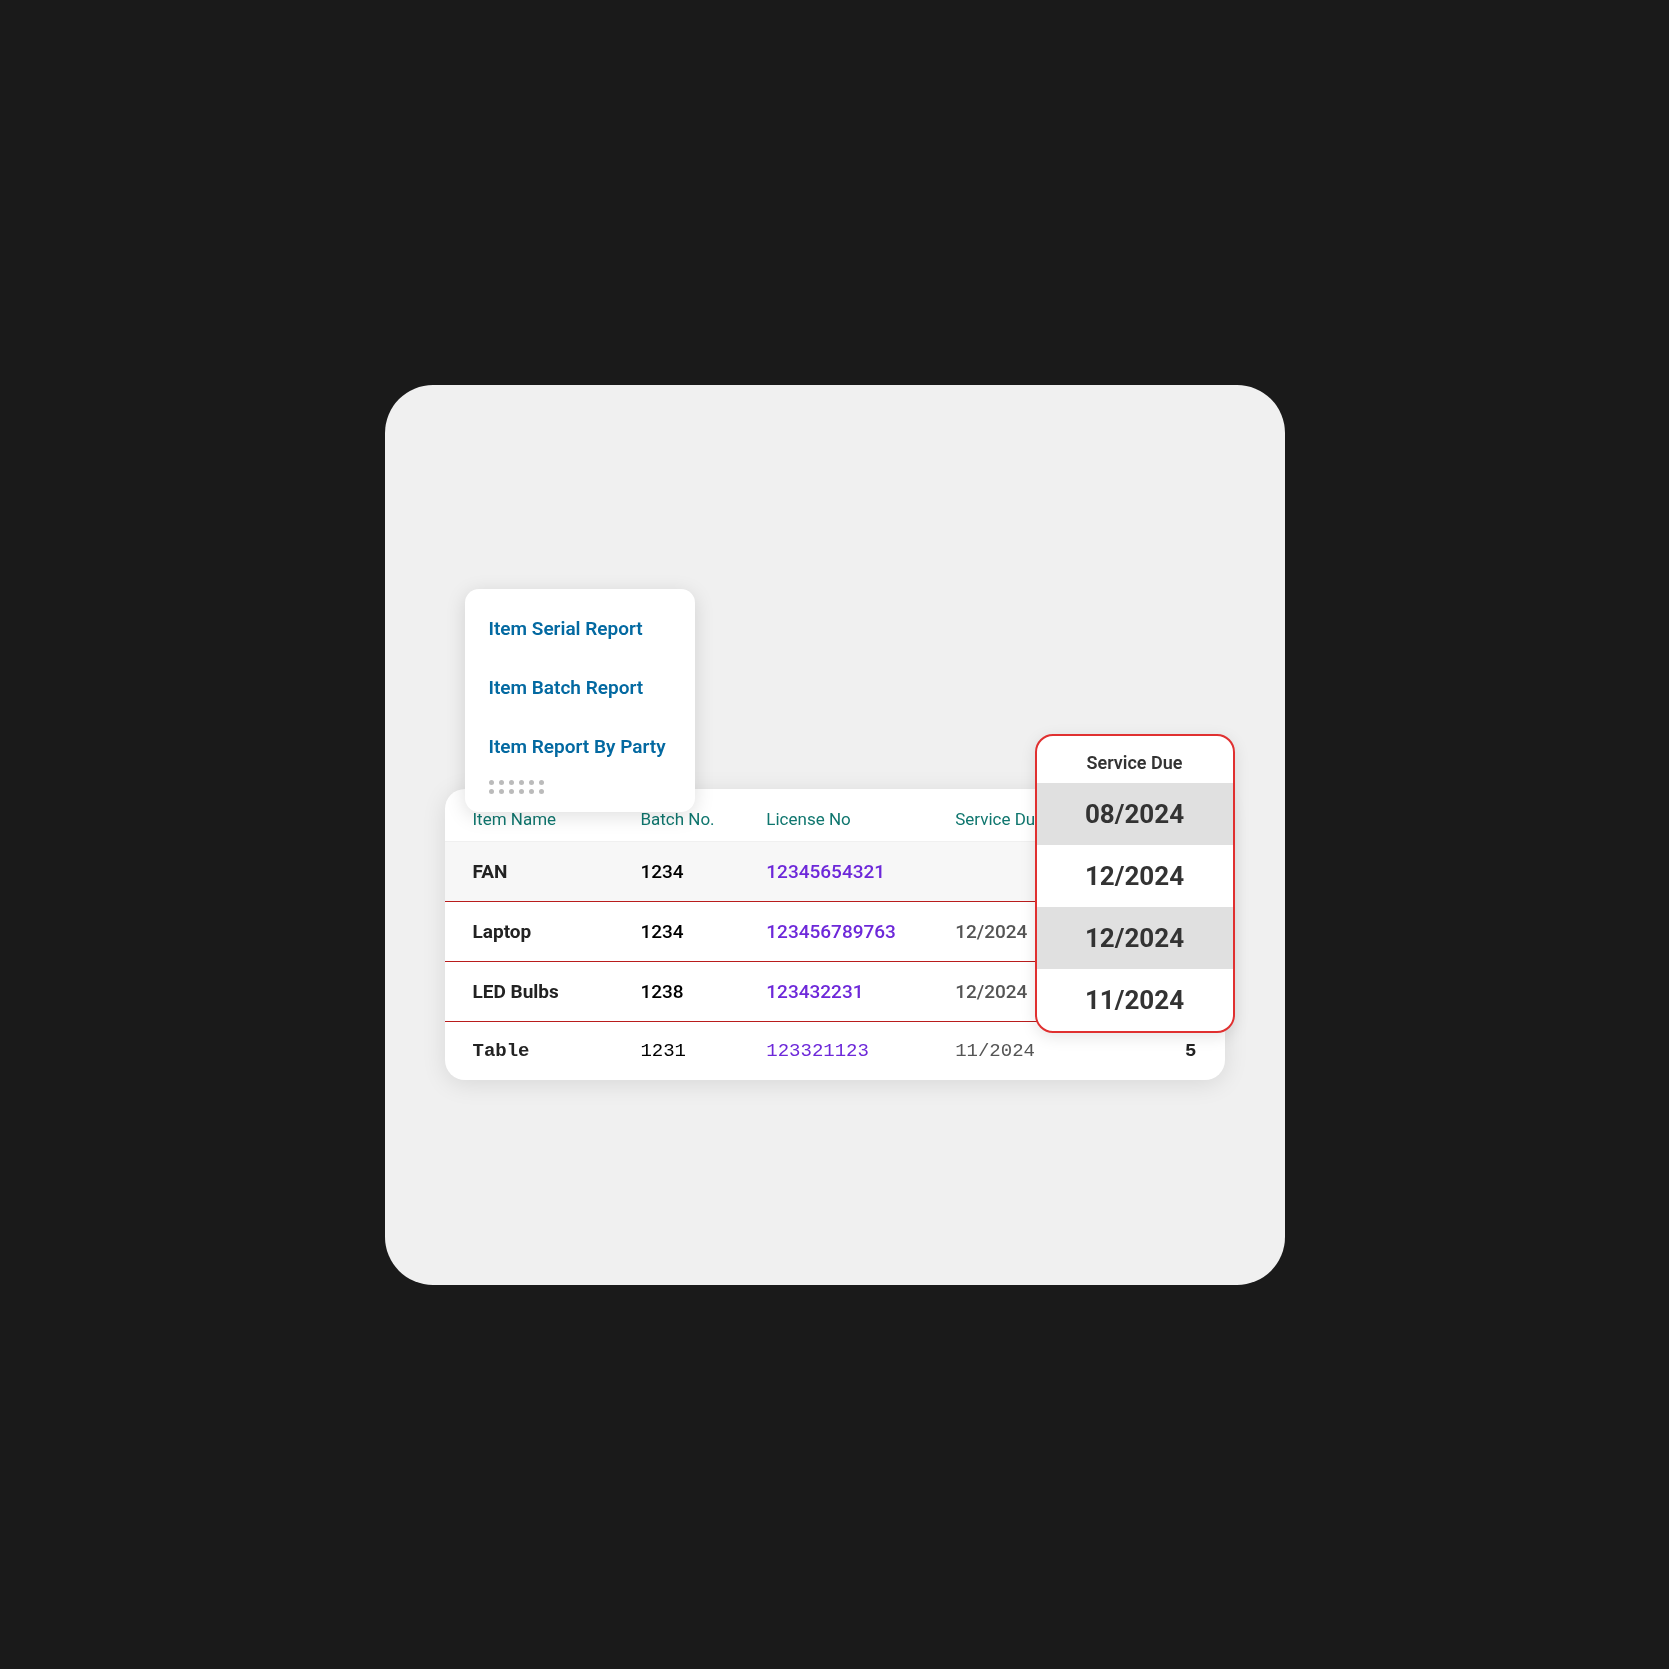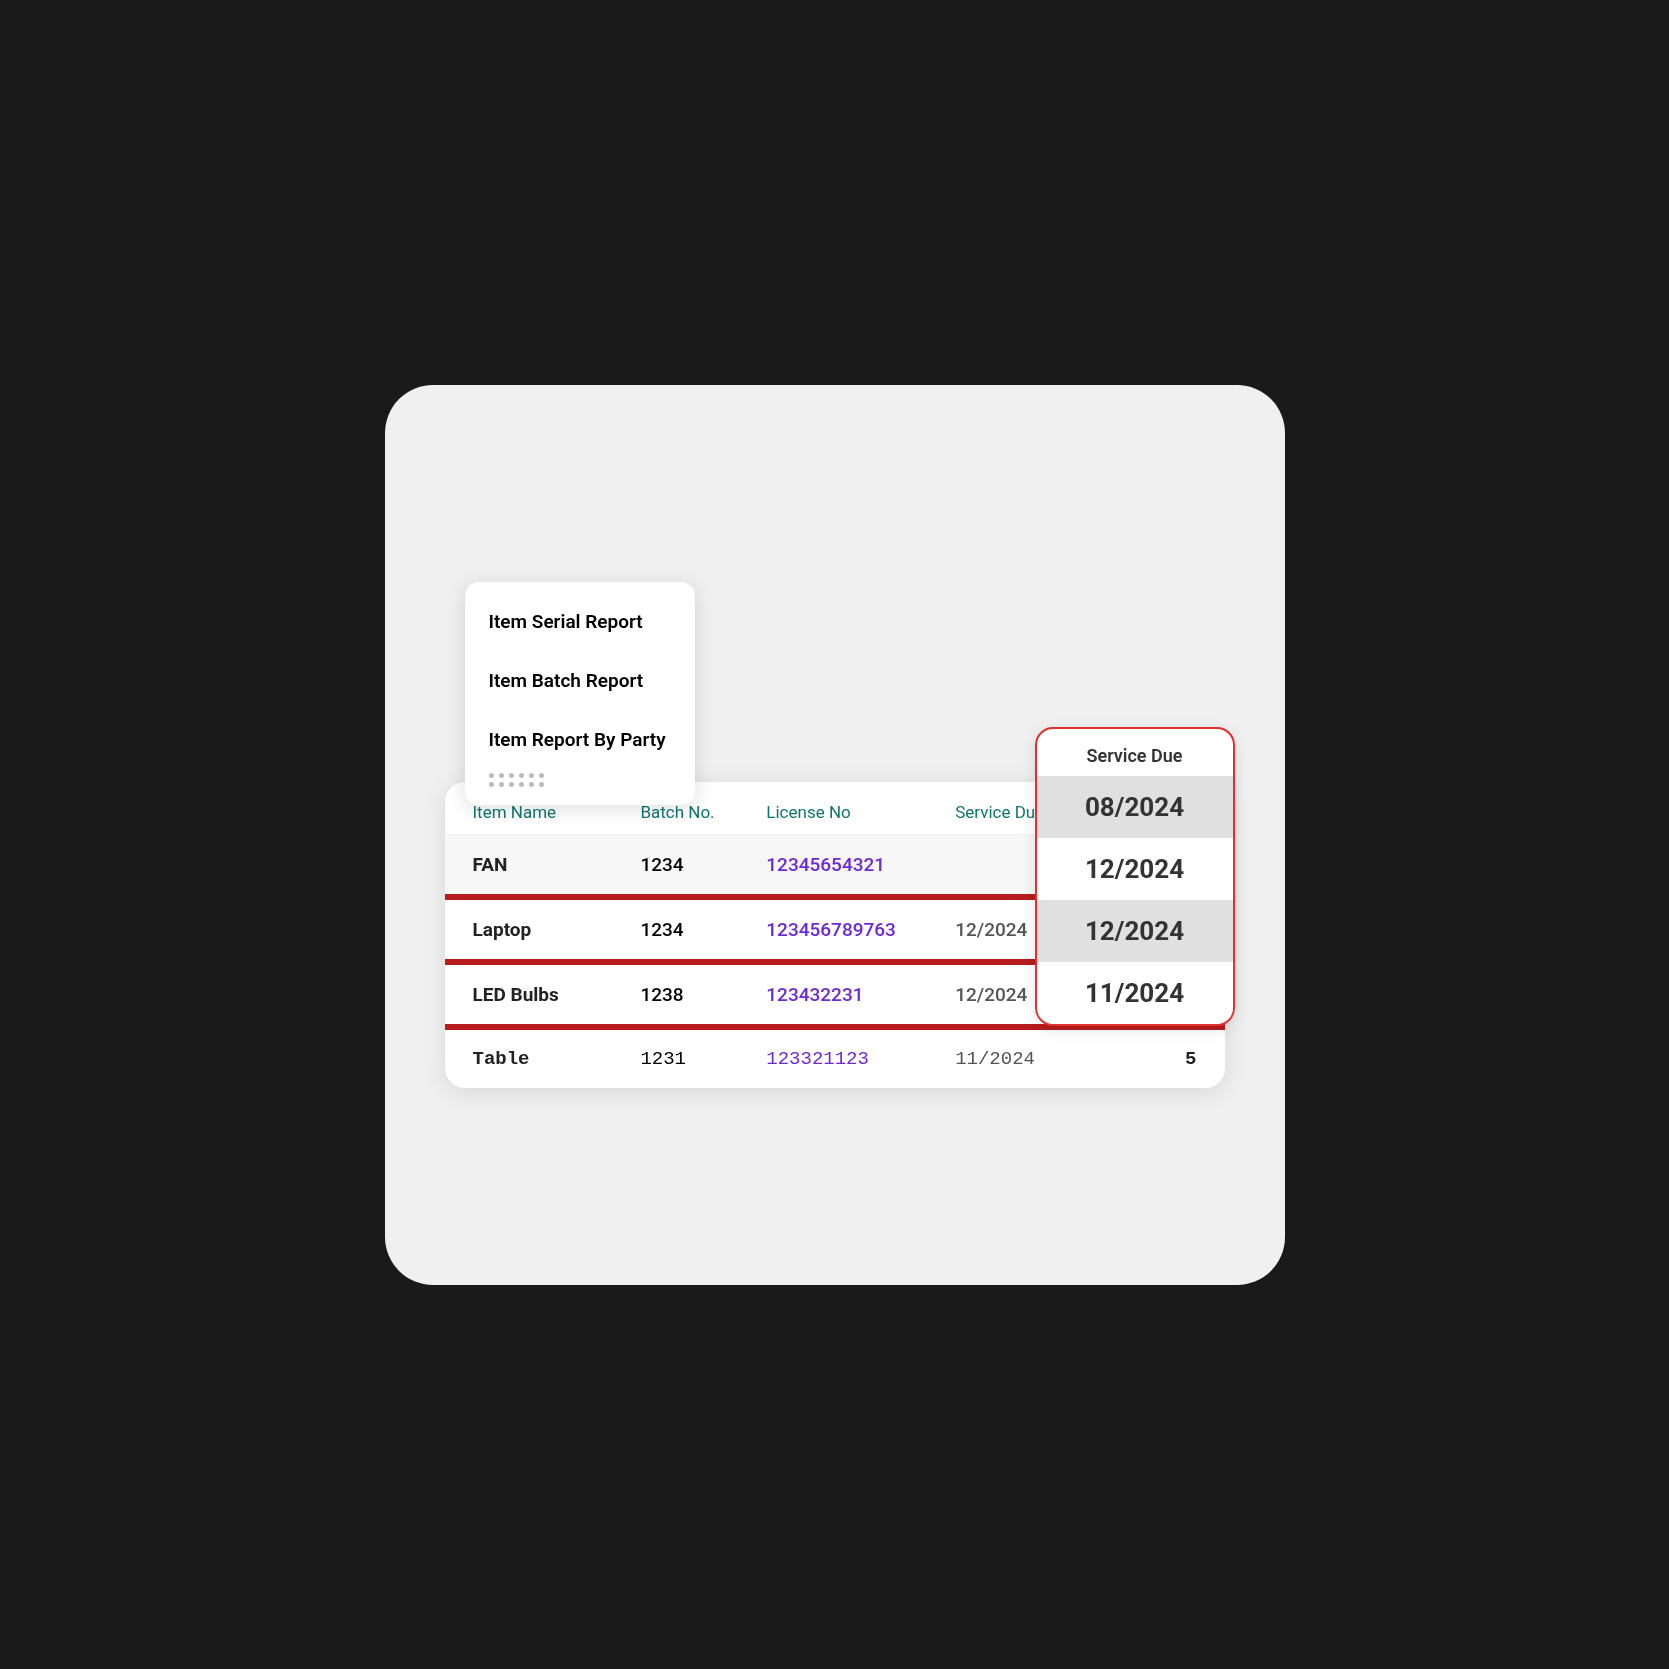--- a/index.html
+++ b/index.html
@@ -35,21 +35,21 @@
       box-shadow: 0 4px 20px rgba(0,0,0,0.13);
       padding: 10px 0;
       z-index: 10;
       min-width: 230px;
     }
 
     .dropdown-item {
       padding: 18px 24px;
       font-size: 19px;
       font-weight: 600;
-      color: #000000;
+      color: #0369a1;
       cursor: pointer;
       border-radius: 8px;
     }
 
     .dropdown-dots {
       padding: 4px 24px 8px 24px;
       display: flex;
       flex-direction: column;
       gap: 4px;
     }
@@ -85,21 +85,21 @@
     .table-header-cell {
       font-size: 17px;
       color: #0f766e;
       font-weight: 400;
     }
 
     .table-data-row {
       display: grid;
       grid-template-columns: 1.6fr 1.2fr 1.8fr 1.6fr 0.7fr;
       padding: 18px 28px;
-      border-bottom: 6px solid #b91c1c;
+      border-bottom: 1px solid #b91c1c;
       align-items: center;
     }
 
     .table-data-row:last-child {
       border-bottom: none;
       font-family: Liberation Mono, monospace;
     }
 
     .table-data-row.highlighted {
       background: #f7f7f7;

